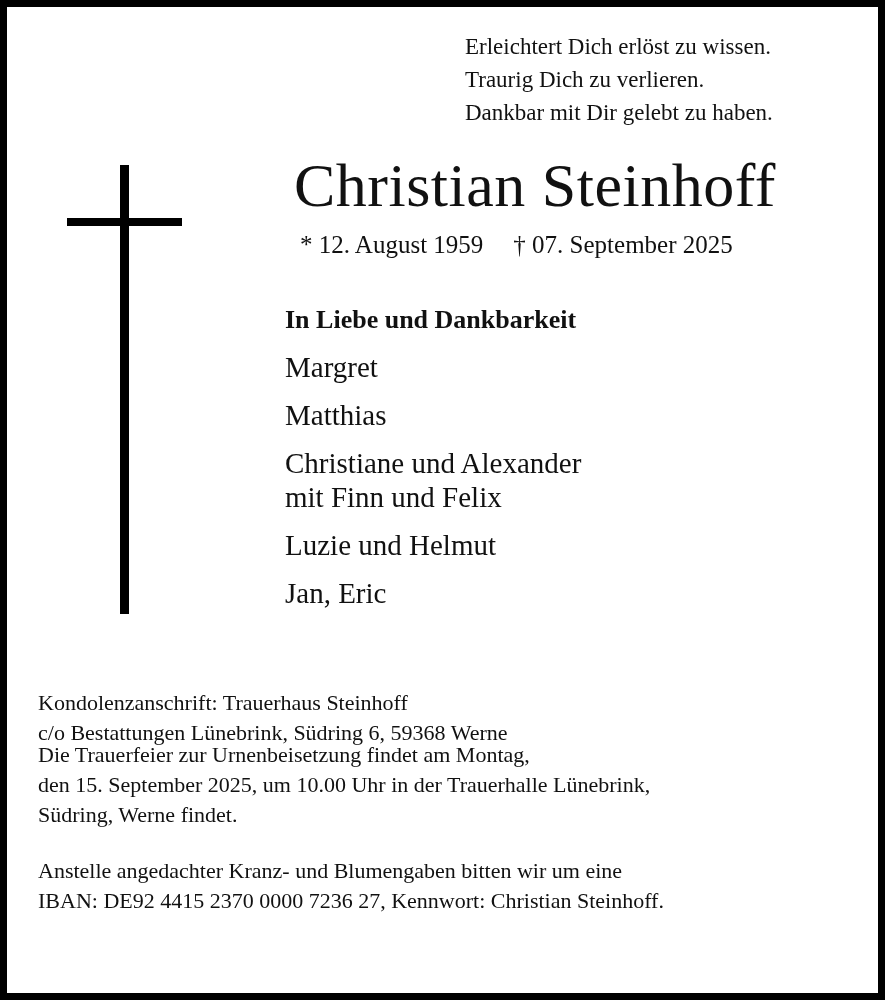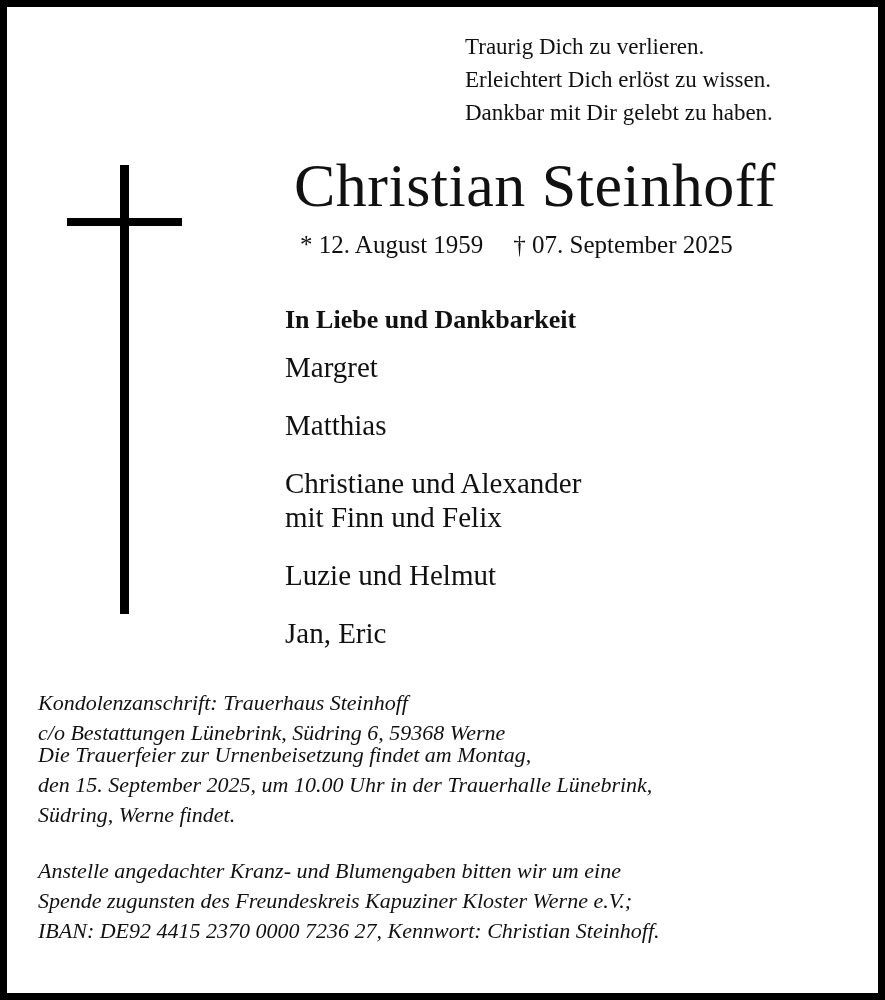--- a/index.html
+++ b/index.html
@@ -19,40 +19,40 @@
   }
   .dates {
     position: absolute; left: 300px; top: 228px; font-size: 25px; line-height: 34px;
     white-space: nowrap;
   }
   .dates .gap { display: inline-block; width: 30px; }
   .family {
     position: absolute; left: 285px; top: 300px;
   }
   .family .intro { font-size: 26px; line-height: 40px; white-space: nowrap; font-weight: bold; }
-  .family .member { font-size: 29px; line-height: 34px; margin-top: 24px; white-space: nowrap; }
+  .family .member { font-size: 29px; line-height: 34px; margin-top: 14px; white-space: nowrap; }
   .family .member.first { margin-top: 10px; }
   .cross { position: absolute; }
   .cross .v { position: absolute; left: 120px; top: 165px; width: 9px; height: 449px; background: #000; }
   .cross .h { position: absolute; left: 67px; top: 218px; width: 115px; height: 8px; background: #000; }
   .info {
-    position: absolute; left: 38px; font-size: 22px; line-height: 30px; white-space: nowrap; font-style: italic;
+    position: absolute; left: 38px; font-size: 22px; line-height: 30px; white-space: nowrap;
   }
   .info1 { top: 688px; }
   .info2 { top: 740px; }
   .info3 { top: 846px; margin-top: 10px; }
 </style>
 </head>
 <body>
 
 <div class="frame"></div>
 
 <div class="motto serif">
+  <div>Erleichtert Dich erlöst zu wissen.</div>
   <div>Traurig Dich zu verlieren.</div>
-  <div>Erleichtert Dich erlöst zu wissen.</div>
   <div>Dankbar mit Dir gelebt zu haben.</div>
 </div>
 
 <div class="cross">
   <div class="v"></div>
   <div class="h"></div>
 </div>
 
 <div class="name serif">Christian Steinhoff</div>
 
@@ -76,15 +76,14 @@
 </div>
 
 <div class="info info2 serif">
   <div>Die Trauerfeier zur Urnenbeisetzung findet am Montag,</div>
   <div>den 15. September 2025, um 10.00 Uhr in der Trauerhalle Lünebrink,</div>
   <div>Südring, Werne findet.</div>
 </div>
 
 <div class="info info3 serif">
   <div>Anstelle angedachter Kranz- und Blumengaben bitten wir um eine</div>
-  <div>Spende zugunsten des Freundeskreis Kapuziner Kloster Werne e.V.;</div>
   <div>IBAN: DE92 4415 2370 0000 7236 27, Kennwort: Christian Steinhoff.</div>
 </div>
 
 </body></html>

